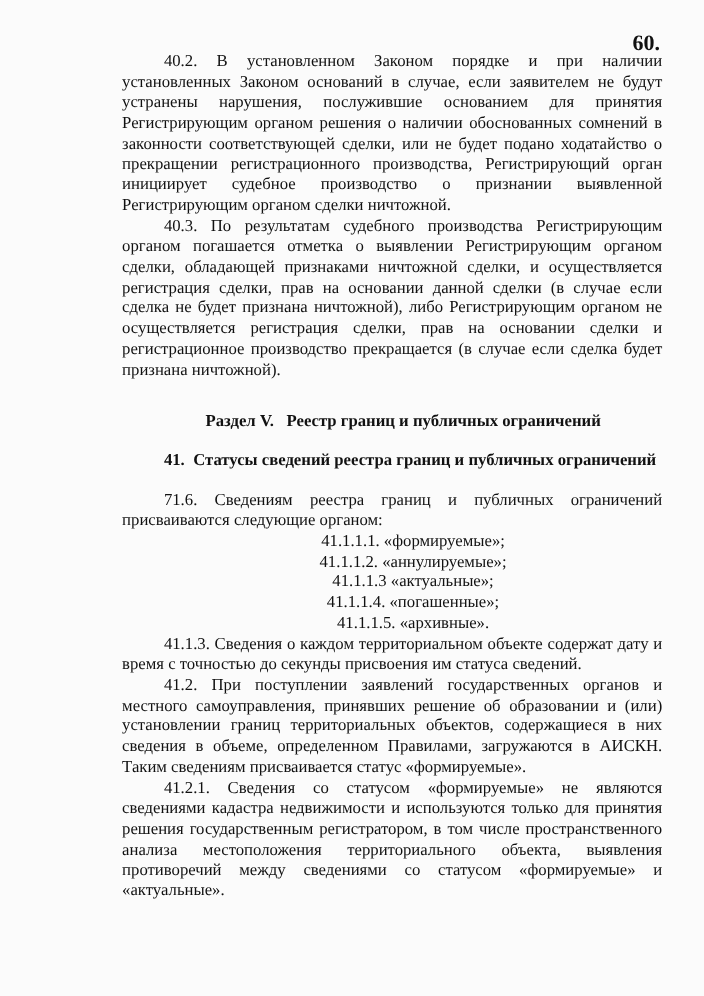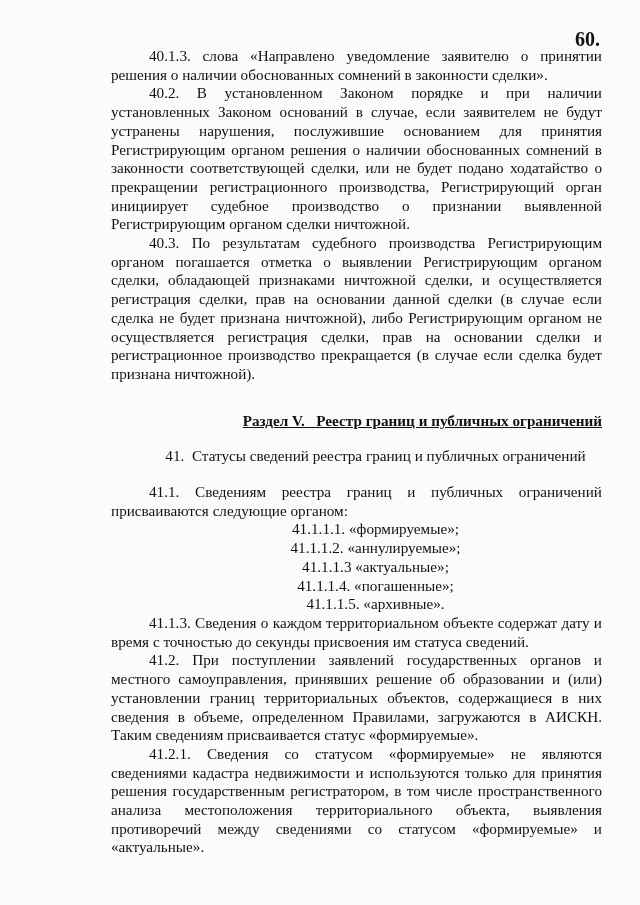--- a/index.html
+++ b/index.html
@@ -4,38 +4,37 @@
 <style>
   html, body { margin: 0; padding: 0; }
   body {
     width: 640px; height: 905px; background: #fbfbfb; position: relative; overflow: hidden;
     font-family: "Liberation Serif", "DejaVu Serif", serif; color: #111;
   }
   .page-num { position: absolute; top: 28px; right: 40px; font-size: 20px; font-weight: bold; }
   .content { position: absolute; left: 111px; top: 47px; width: 491px; font-size: 15.2px; line-height: 18.7px; }
   .p { text-align: justify; text-indent: 38px; margin: 0; hyphens: none; }
   .li { margin: 0; padding-left: 38px; text-align: center; }
-  .h-section { text-align: right; font-weight: bold; margin: 28px 0 0 0; padding-left: 20px; text-decoration: underline; }
-  .h-clause { text-align: center; font-weight: normal; margin: 17px 0 17px 0; padding-left: 38px; }
+  .h-section { text-align: center; font-weight: bold; margin: 28px 0 0 0; padding-left: 20px; }
+  .h-clause { text-align: left; font-weight: bold; margin: 17px 0 17px 0; padding-left: 38px; }
   .num { white-space: pre; }
 </style>
 </head>
 <body>
 
 <div class="page-num">60.</div>
 
 <div class="content">
-  <p class="p"><span class="num">40.1.3.</span><span> слова «Направлено уведомление заявителю о принятии решения о наличии обоснованных сомнений в законности сделки».</span></p>
   <p class="p"><span class="num">40.2.</span><span> В установленном Законом порядке и при наличии установленных Законом оснований в случае, если заявителем не будут устранены нарушения, послужившие основанием для принятия Регистрирующим органом решения о наличии обоснованных сомнений в законности соответствующей сделки, или не будет подано ходатайство о прекращении регистрационного производства, Регистрирующий орган инициирует судебное производство о признании выявленной Регистрирующим органом сделки ничтожной.</span></p>
   <p class="p"><span class="num">40.3.</span><span> По результатам судебного производства Регистрирующим органом погашается отметка о выявлении Регистрирующим органом сделки, обладающей признаками ничтожной сделки, и осуществляется регистрация сделки, прав на основании данной сделки (в случае если сделка не будет признана ничтожной), либо Регистрирующим органом не осуществляется регистрация сделки, прав на основании сделки и регистрационное производство прекращается (в случае если сделка будет признана ничтожной).</span></p>
 
   <div class="h-section" style="white-space:pre;">Раздел V.   Реестр границ и публичных ограничений</div>
   <div class="h-clause" style="white-space:pre;">41.  Статусы сведений реестра границ и публичных ограничений</div>
 
-  <p class="p"><span class="num">41.1.</span><span> Сведениям реестра границ и публичных ограничений присваиваются следующие органом:</span></p>
+  <p class="p"><span class="num">71.6.</span><span> Сведениям реестра границ и публичных ограничений присваиваются следующие органом:</span></p>
   <div>
     <p class="li">41.1.1.1. «формируемые»;</p>
     <p class="li">41.1.1.2. «аннулируемые»;</p>
     <p class="li">41.1.1.3 «актуальные»;</p>
     <p class="li">41.1.1.4. «погашенные»;</p>
     <p class="li">41.1.1.5. «архивные».</p>
   </div>
 
   <p class="p"><span class="num">41.1.3.</span><span> Сведения о каждом территориальном объекте содержат дату и время с точностью до секунды присвоения им статуса сведений.</span></p>
   <p class="p"><span class="num">41.2.</span><span> При поступлении заявлений государственных органов и местного самоуправления, принявших решение об образовании и (или) установлении границ территориальных объектов, содержащиеся в них сведения в объеме, определенном Правилами, загружаются в АИСКН. Таким сведениям присваивается статус «формируемые».</span></p>

